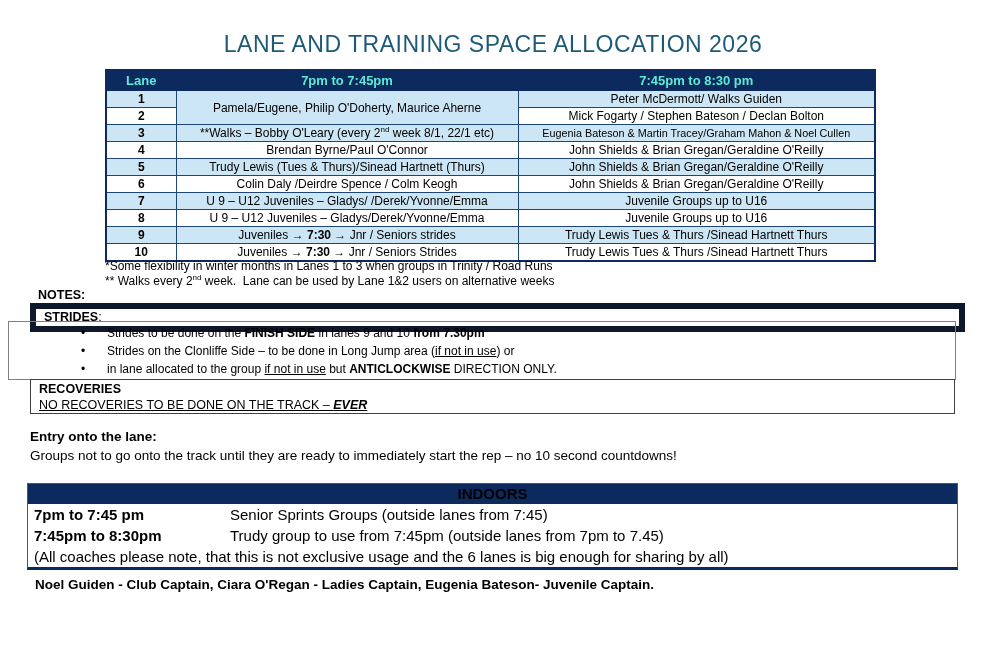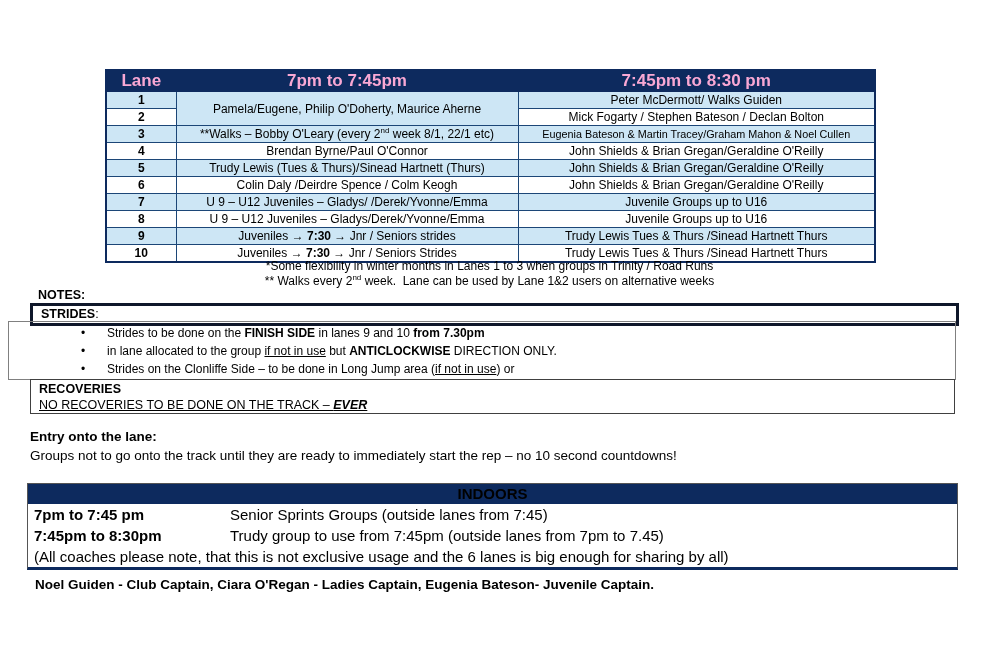--- a/index.html
+++ b/index.html
@@ -18,41 +18,41 @@
     border:2px solid #0d2a5e;
   }
   .lane-table col.c-lane { width:70px; }
   .lane-table col.c-s1 { width:342px; }
   .lane-table col.c-s2 { width:357px; }
   .lane-table th, .lane-table td {
     border:1px solid #1c4677; padding:0 2px; text-align:center;
     height:16px; overflow:hidden; white-space:nowrap;
   }
   .lane-table th {
-    background:#0d2a5e; color:#f9a8d4; font-weight:bold; font-size:17px; height:19px;
+    background:#0d2a5e; color:#5eead4; font-weight:bold; font-size:13px; height:19px;
     border-color:#0d2a5e;
   }
   .lane-table tr.alt td { background:#cde6f5; }
   .lane-table td.merged { background:#cde6f5; }
   .lane-table td.lane { font-weight:bold; }
   .lane-table td.small { font-size:10.8px; }
   sup.sm { font-size:8px; vertical-align:super; line-height:0; }
   .b { font-weight:bold; }
   .u { text-decoration:underline; }
   .bi { font-weight:bold; font-style:italic;text-align:center; }
   .footnotes {
-    position:absolute; top:259px; left:105px; width:769px; text-align:center;
+    position:absolute; top:259px; left:105px; width:769px; 
     font-size:12px; line-height:15px;
   }
   .notes-heading {
     position:absolute; top:288px; left:38px; font-size:12.5px; font-weight:bold;
   }
   .strides-box {
     position:absolute; top:303px; left:30px; width:915px; height:16px;
-    border:3px solid #0f172a; padding:1px 0 0 8px; font-size:12.5px;
+    border:6px solid #0f172a; padding:1px 0 0 8px; font-size:12.5px;
   }
   .bullets-box {
     position:absolute; top:321px; left:8px; width:938px; height:55px;
     border:1px solid #808080; padding:2px 0 0 8px; font-size:12px;
   }
   .bullet { position:relative; padding-left:90px; line-height:18px; }
   .bullet::before {
     content:"\2022"; position:absolute; left:64px; top:0; font-size:12px;
   }
   .recoveries-box {
@@ -73,20 +73,21 @@
   .indoors-row { display:flex; font-size:15px; line-height:21px; padding-left:6px; }
   .indoors-time { width:196px; font-weight:bold; flex:none; }
   .indoors-note { font-size:15px; line-height:21px; padding-left:6px; }
   .captains { position:absolute; top:577px; left:27px; font-size:13.5px; font-weight:bold;padding-left:8px; }
 </style>
 </head>
 <body>
 
 <div class="page">
 
+  <div class="title">LANE AND TRAINING SPACE ALLOCATION 2026</div>
 
   <table class="lane-table">
     <colgroup>
         <col class="c-lane">
         <col class="c-s1">
         <col class="c-s2">
       </colgroup>
     <tbody>
         <tr>
       <th>Lane</th>
@@ -149,22 +150,22 @@
     <div>*Some flexibility in winter months in Lanes 1 to 3 when groups in Trinity / Road Runs</div>
     <div><span>** Walks every 2</span><sup class="sm">nd</sup><span> week.&nbsp; Lane can be used by Lane 1&amp;2 users on alternative weeks</span></div>
   </div>
 
   <div class="notes-heading">NOTES:</div>
 
   <div class="strides-box"><span class="b">STRIDES</span><span>:</span></div>
 
   <div class="bullets-box">
     <div class="bullet"><span>Strides to be done on the </span><span class="b">FINISH SIDE</span><span> in lanes 9 and 10 </span><span class="b">from 7.30pm</span></div>
+    <div class="bullet"><span>Strides on the Clonliffe Side – to be done in Long Jump area (</span><span class="u">if not in use</span><span>) or</span></div>
     <div class="bullet"><span>in lane allocated to the group </span><span class="u">if not in use</span><span> but </span><span class="b">ANTICLOCKWISE</span><span> DIRECTION ONLY.</span></div>
-    <div class="bullet"><span>Strides on the Clonliffe Side – to be done in Long Jump area (</span><span class="u">if not in use</span><span>) or</span></div>
   </div>
 
   <div class="recoveries-box">
     <div class="b">RECOVERIES</div>
     <div class="u"><span>NO RECOVERIES TO BE DONE ON THE TRACK – </span><span class="bi">EVER</span></div>
   </div>
 
   <div class="entry-heading">Entry onto the lane:</div>
   <div class="entry-body">Groups not to go onto the track until they are ready to immediately start the rep – no 10 second countdowns!</div>
 

